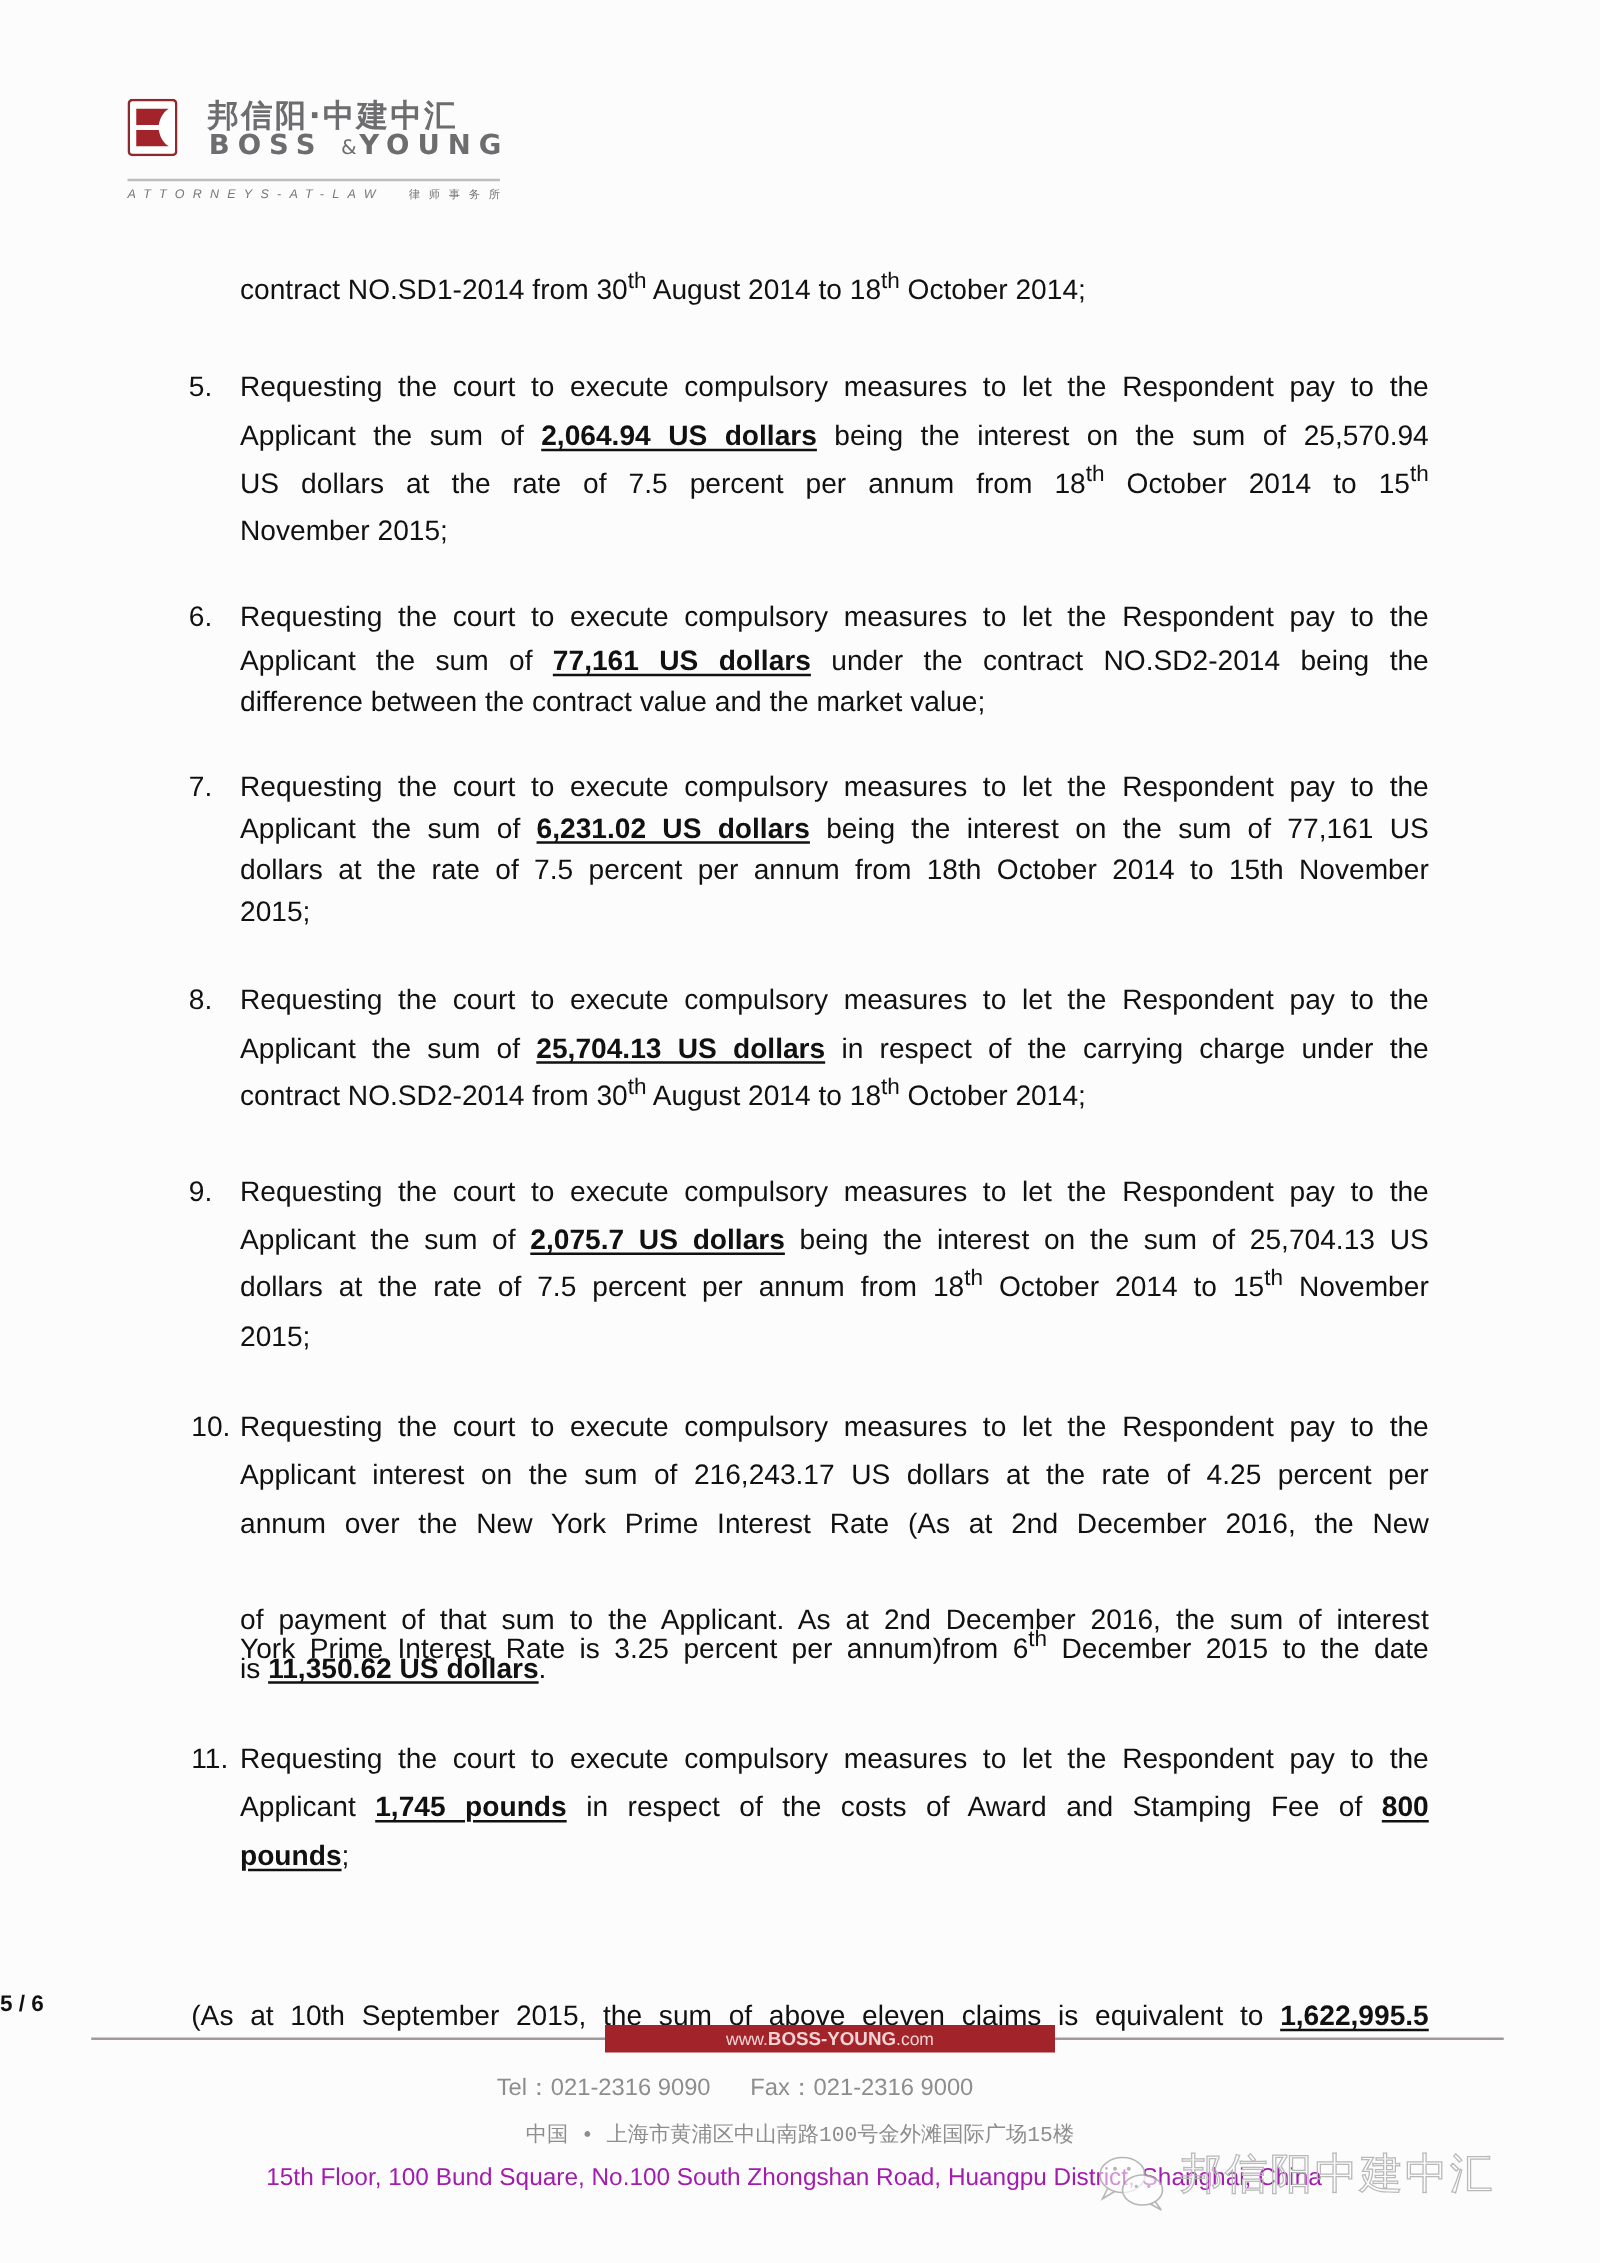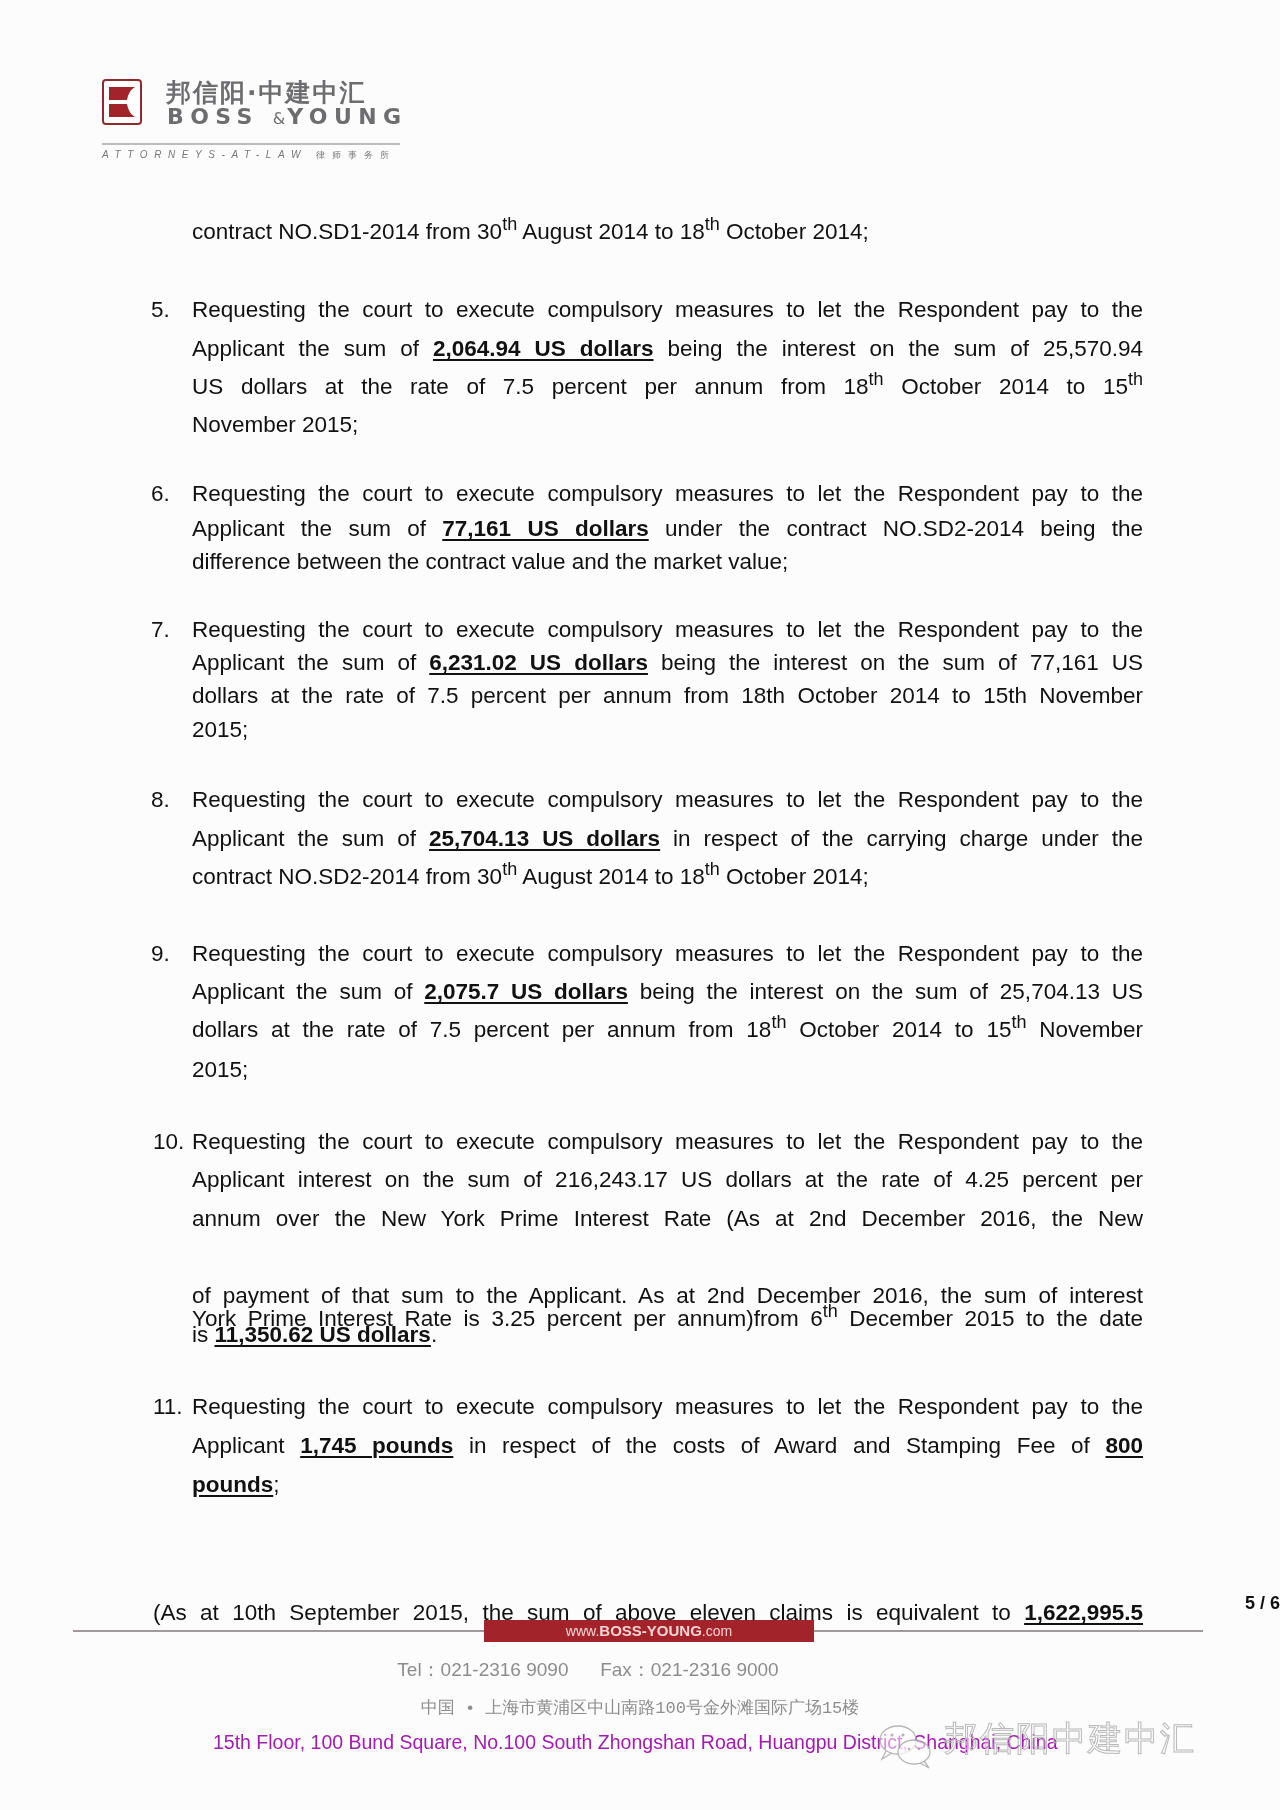--- a/index.html
+++ b/index.html
@@ -11,34 +11,34 @@
   }
   .abs { position: absolute; }
 
   
   #logo-emblem { left: 102px; top: 79px; width: 38px; height: 44px; }
   #logo-cn { left: 166px; top: 76px; font-family: "DejaVu Sans", sans-serif; font-size: 25px; font-weight: bold; color: #6d6d6f; letter-spacing: 2px; white-space: nowrap; }
   #logo-en { left: 167px; top: 104px; font-family: "DejaVu Sans", sans-serif; font-size: 22px; font-weight: bold; color: #6d6d6f; letter-spacing: 6.4px; white-space: nowrap; }
   #logo-en .amp { font-size: 16px; font-weight: normal; letter-spacing: 2px; }
   #logo-rule { left: 102px; top: 143px; width: 298px; height: 2px; background: #bdbdbd; }
   #logo-tag { left: 102px; top: 149px; font-size: 10px; font-style: italic; color: #777; letter-spacing: 6.6px; white-space: nowrap; }
-  #logo-tag .cn { font-style: normal; letter-spacing: 7px; margin-left: 9px; font-family: "DejaVu Sans", sans-serif; font-size: 9px; }
+  #logo-tag .cn { font-style: normal; letter-spacing: 7px; margin-left: 20px; font-family: "DejaVu Sans", sans-serif; font-size: 9px; }
 
   
   .line { position: absolute; left: 192px; width: 951px; font-size: 22.5px; line-height: 26px; white-space: nowrap; color: #111; }
   .line.just { text-align: justify; text-align-last: justify; }
   .num { position: absolute; font-size: 22.5px; line-height: 26px; color: #111; }
   .ul { font-weight: bold; text-decoration: underline; text-decoration-thickness: 2px; text-underline-offset: 3px; }
   sup { font-size: 18px; vertical-align: 0; position: relative; top: -9px; }
   .final { left: 153px; width: 990px; }
 
   
-  #page-no { left: 0; width: 1280px; top: 1593px; text-align: right; font-size: 18px; font-weight: bold; color: #111; }
+  #page-no { left: 0; width: 1280px; top: 1593px; text-align: left; font-size: 18px; font-weight: bold; color: #111; }
   #footer-rule { left: 73px; top: 1630px; width: 1130px; height: 2px; background: #a19a9b; }
-  #web-band { left: 484px; top: 1620px; width: 330px; height: 22px; background: #a3232a; text-align: center; color: #f3d3d3; font-size: 14px; line-height: 22px; }
+  #web-band { left: 484px; top: 1620px; width: 360px; height: 22px; background: #a3232a; text-align: center; color: #f3d3d3; font-size: 14px; line-height: 22px; }
   #web-band b { font-weight: bold; font-size: 15px; }
   #tel-line { left: 0; width: 1176px; top: 1657px; text-align: center; font-size: 19px; color: #8d8d8d; white-space: pre; }
   #addr-cn { left: 0; width: 1280px; top: 1696px; text-align: center; font-family: Liberation Mono, monospace; font-size: 17px; color: #8d8d8d; }
   #addr-en { left: 213px; top: 1731px; font-size: 19.5px; color: #a21caf; white-space: nowrap; }
   #wm-icon { left: 876px; top: 1722px; width: 60px; height: 50px; opacity: 0.85; }
   #wm-text { left: 944px; top: 1716px; font-family: "DejaVu Sans", sans-serif; font-size: 34px; font-weight: 400; color: transparent; -webkit-text-stroke: 1px #b9b9b9; letter-spacing: 2px; white-space: nowrap; }
 </style>
 </head>
 <body>
 

